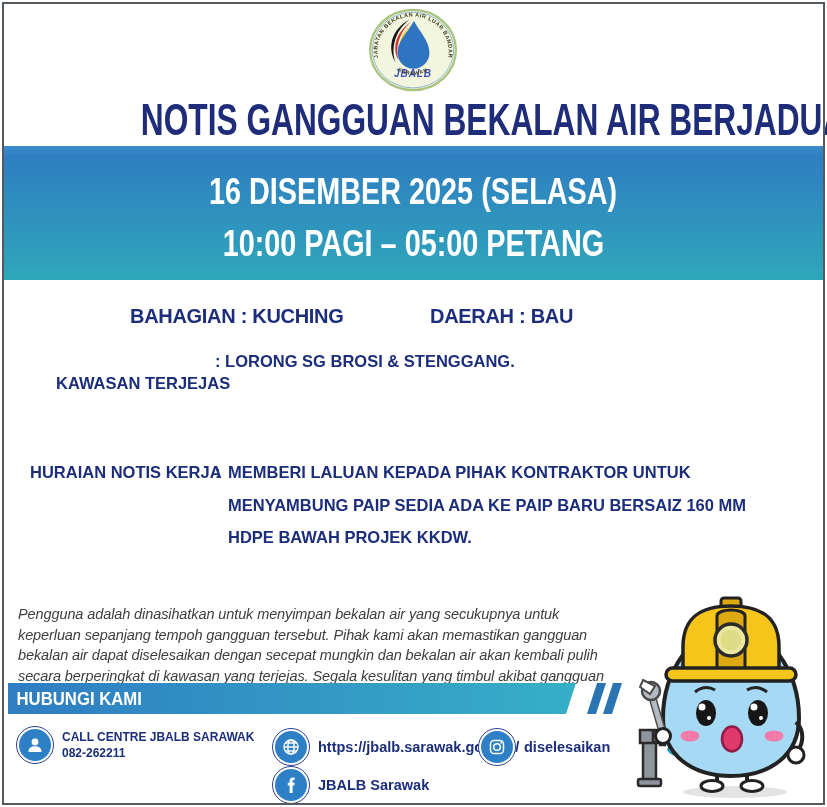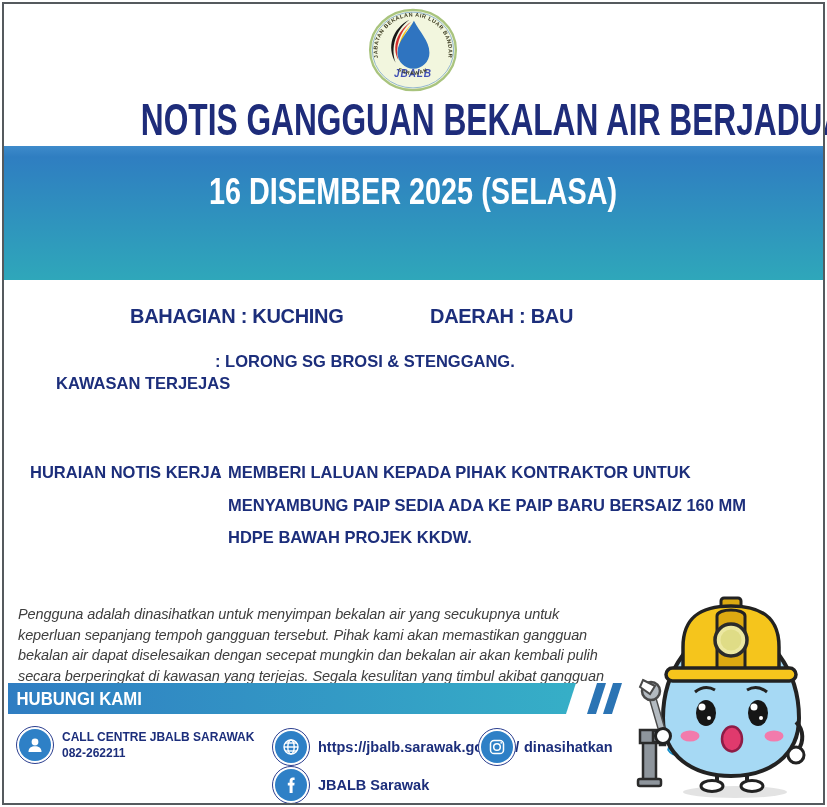--- a/index.html
+++ b/index.html
@@ -113,20 +113,21 @@
       <textPath href="#arcB" startOffset="50%" text-anchor="middle">SARAWAK</textPath>
     </text>
   </svg>
 
   <div class="title-wrap">
     <span class="title-text">NOTIS GANGGUAN BEKALAN AIR BERJADUAL</span>
   </div>
 
   <div class="banner">
     <div class="banner-line"><span>16 DISEMBER 2025 (SELASA)</span></div>
+    <div class="banner-line"><span>10:00 PAGI – 05:00 PETANG</span></div>
   </div>
 
   <div class="row-bahagian navy">
     <span class="bahagian">
       <span>BAHAGIAN</span>&nbsp;<span>:</span>&nbsp;<span>KUCHING</span>
     </span>
     <span class="daerah">
       <span>DAERAH</span>&nbsp;<span>:</span>&nbsp;<span>BAU</span>
     </span>
   </div>
@@ -183,21 +184,21 @@
   <div class="contact-item ig-item">
     <span class="icon-ring">
       <span class="icon-circle">
         <svg width="18" height="18" viewBox="0 0 18 18" fill="none" stroke="#fff" stroke-width="1.5">
           <rect x="2.5" y="2.5" width="13" height="13" rx="3.6"></rect>
           <circle cx="9" cy="9" r="3.3"></circle>
           <circle cx="13.2" cy="4.8" r="0.9" fill="#fff" stroke="none"></circle>
         </svg>
       </span>
     </span>
-    <span class="contact-text ig-text">dinasihatkan</span>
+    <span class="contact-text ig-text">diselesaikan</span>
   </div>
 
   <div class="contact-item fb-item">
     <span class="icon-ring">
       <span class="icon-circle">
         <svg width="20" height="20" viewBox="0 0 20 20">
           <path d="M11.6,18 L8.6,18 L8.6,10.5 L6.8,10.5 L6.8,7.8 L8.6,7.8 L8.6,5.9 C8.6,3.9 9.8,2.5 11.9,2.5 L13.6,2.5 L13.6,5.1 L12.3,5.1 C11.8,5.1 11.6,5.4 11.6,5.9 L11.6,7.8 L13.6,7.8 L13.3,10.5 L11.6,10.5 Z" fill="#fff"></path>
         </svg>
       </span>
     </span>

